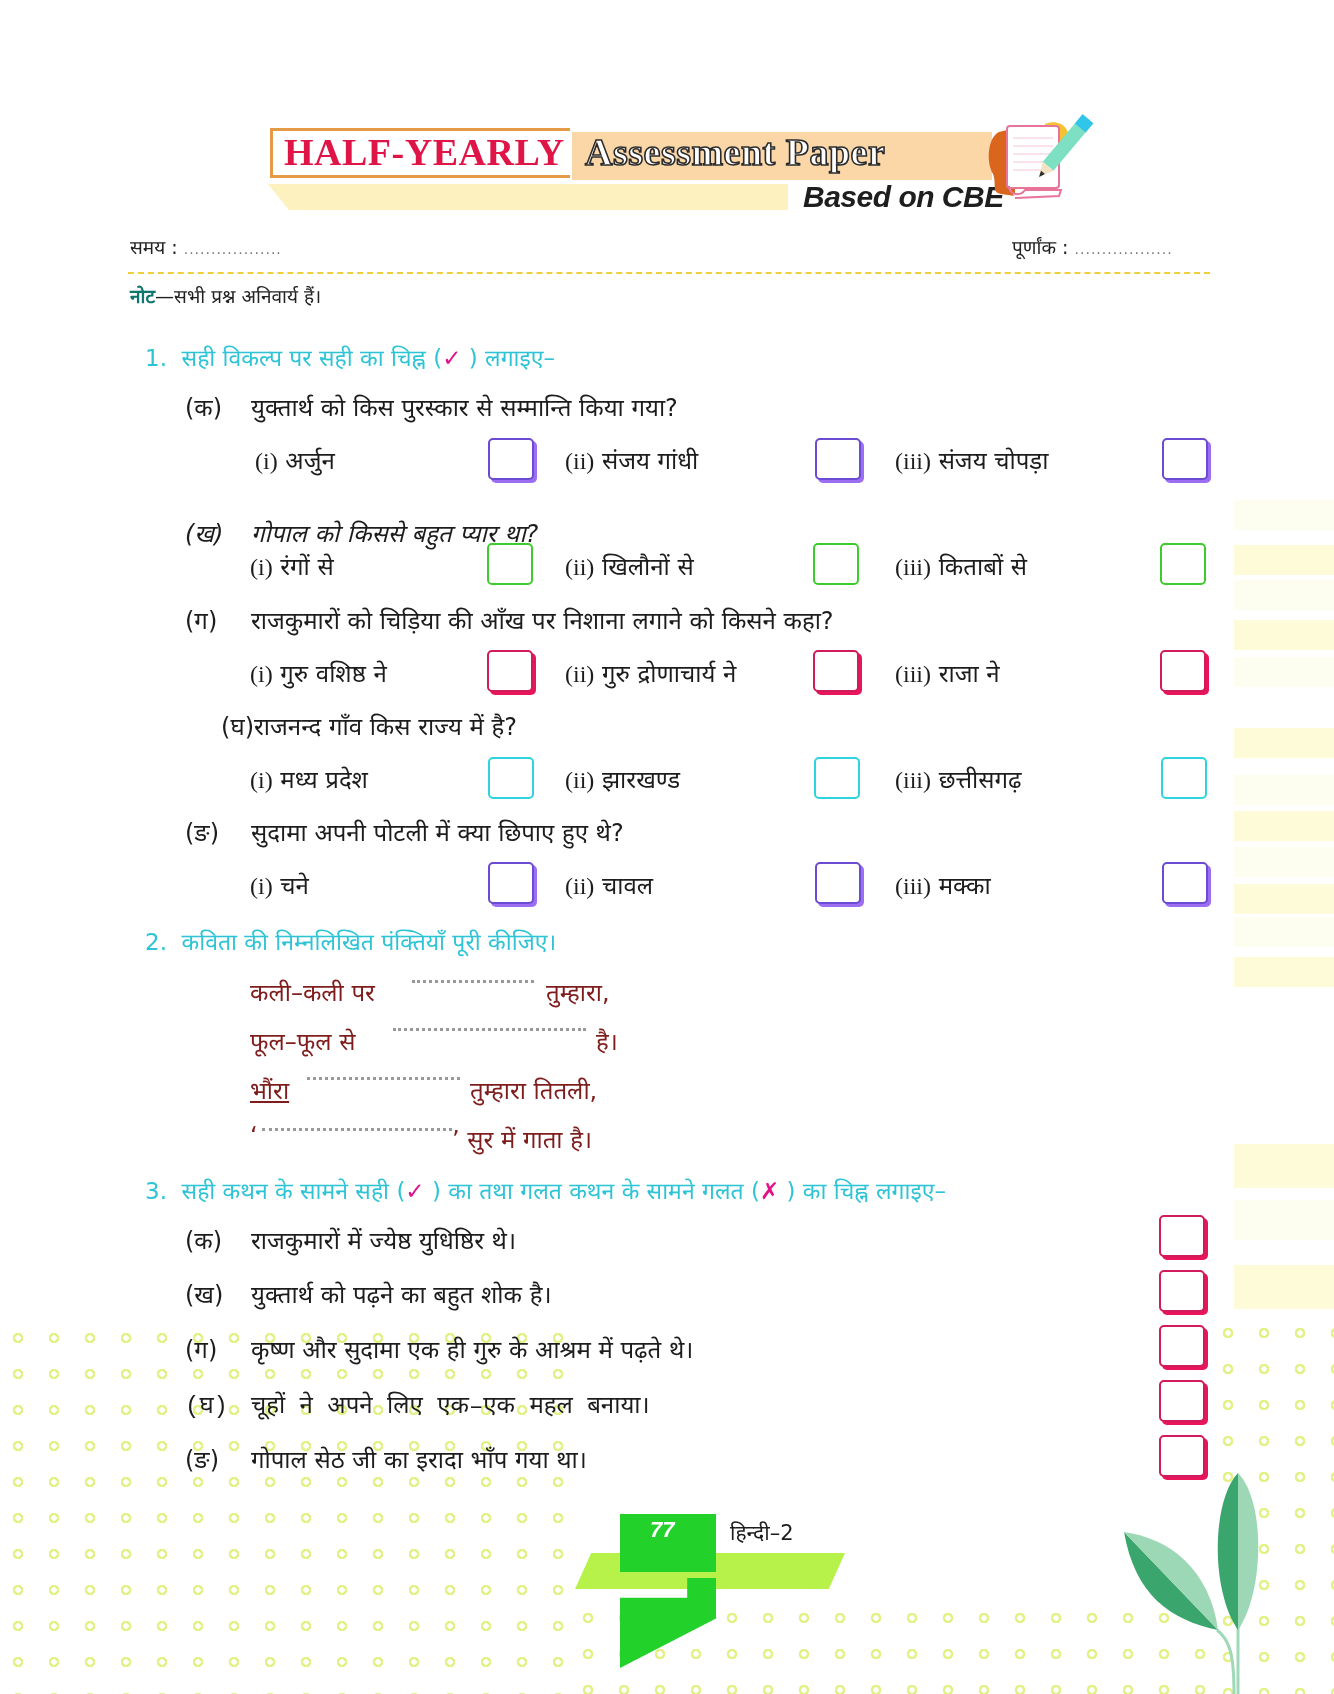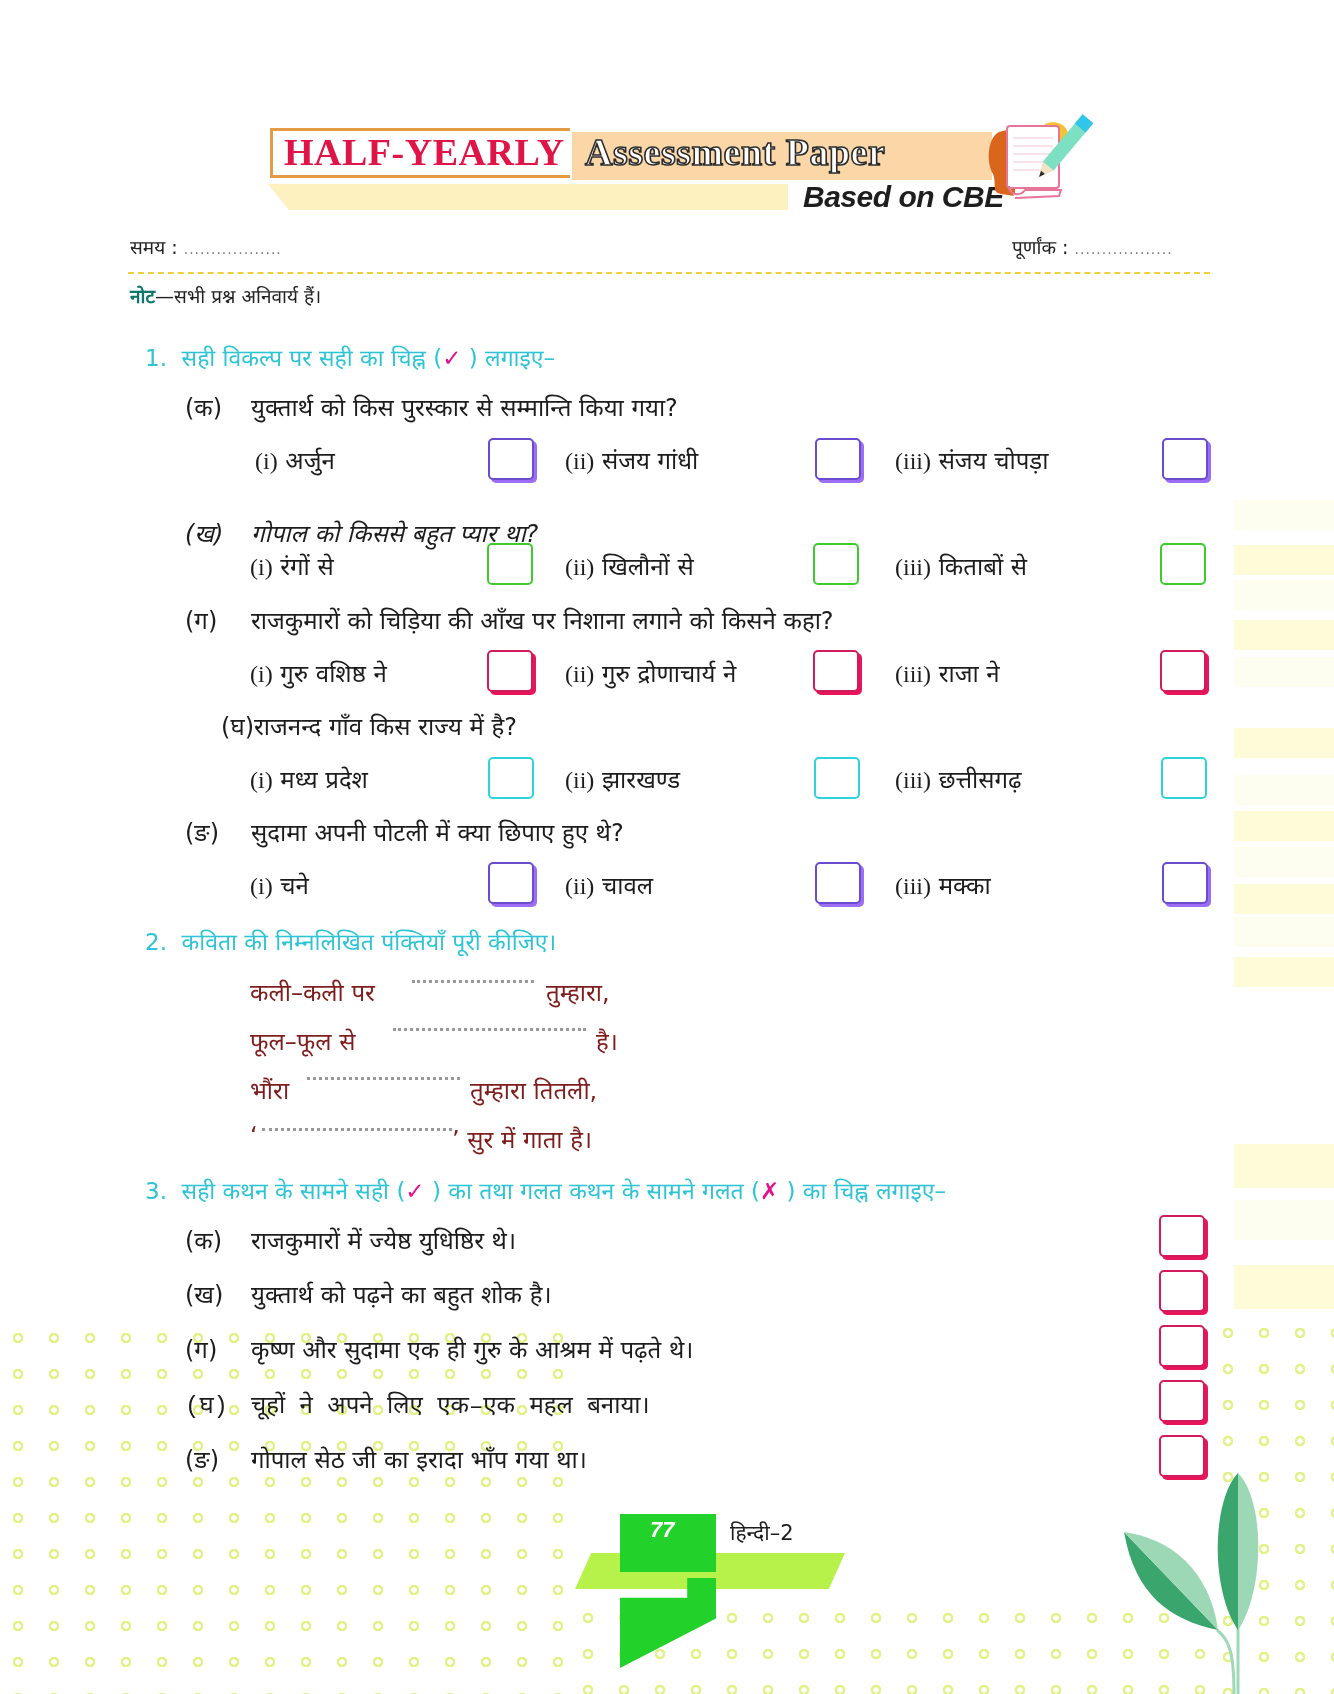--- a/index.html
+++ b/index.html
@@ -230,21 +230,21 @@
 </div>
 
 <div class="poem" style="left:250px; top:975px;">कली–कली पर</div>
 <div class="dotted" style="left:412px; top:980px; width:122px;"></div>
 <div class="poem" style="left:546px; top:975px;">तुम्हारा,</div>
 
 <div class="poem" style="left:250px; top:1024px;">फूल–फूल से</div>
 <div class="dotted" style="left:393px; top:1028px; width:193px;"></div>
 <div class="poem" style="left:596px; top:1024px;">है।</div>
 
-<div class="poem" style="left:250px; top:1073px;">भौंरा</div>
+<div class="poem" style="left:250px; top:1073px;text-decoration:underline;">भौंरा</div>
 <div class="dotted" style="left:307px; top:1077px; width:153px;"></div>
 <div class="poem" style="left:470px; top:1073px;">तुम्हारा तितली,</div>
 
 <div class="poem" style="left:250px; top:1122px;">‘</div>
 <div class="dotted" style="left:262px; top:1128px; width:190px;"></div>
 <div class="poem" style="left:452px; top:1122px;">’ सुर में गाता है।</div>
 
 <div class="sec-title" style="left:145px; top:1174px;">
   <span>3.</span>&nbsp;&nbsp;<span>सही कथन के सामने सही (</span><span class="mark">✓</span><span> ) का तथा गलत कथन के सामने गलत (</span><span class="mark">✗</span><span> ) का चिह्न लगाइए–</span>
 </div>

